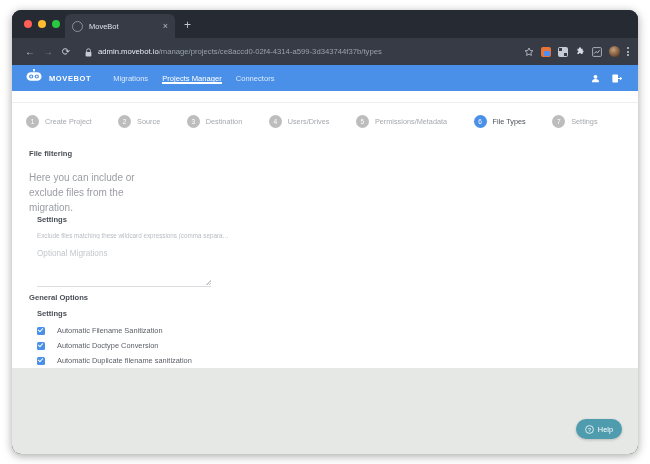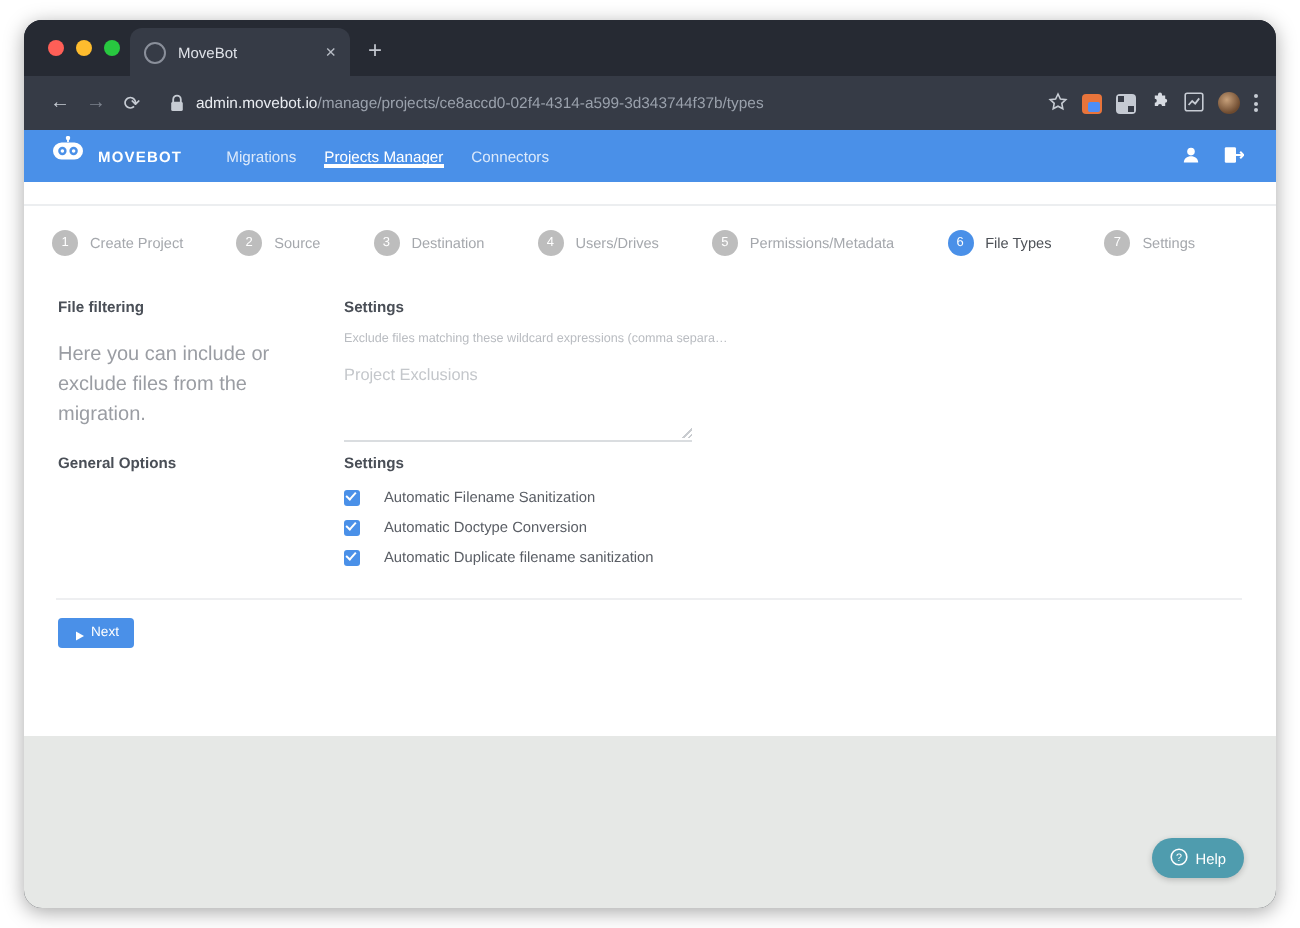--- a/index.html
+++ b/index.html
@@ -291,20 +291,21 @@
   }
   .step.active .step-label { color: #4d5157; }
 
   
   #form-body {
     padding: 4px 0 0 0;
   }
   .section {
     display: flex;
     padding: 6px 17px 0 17px;
+    flex-direction: column;
   }
   .section-left {
     width: 135px;
     flex: 0 0 auto;
     padding-right: 12px;
     box-sizing: border-box;
   }
   .section-heading {
     font-size: 7.6px;
     font-weight: bold;
@@ -558,21 +559,21 @@
 
         <div class="section">
           <div class="section-left">
             <div class="section-heading">File filtering</div>
             <div class="section-desc">Here you can include or exclude files from the migration.</div>
           </div>
           <div class="section-right">
             <div class="settings-label">Settings</div>
             <div class="hint-text">Exclude files matching these wildcard expressions (comma separa…</div>
             <div class="textarea-box">
-              <div class="textarea-placeholder">Project Exclusions</div>
+              <div class="textarea-placeholder">Optional Migrations</div>
               <span class="resize-grip"></span>
             </div>
           </div>
         </div>
 
         <div class="section">
           <div class="section-left">
             <div class="section-heading">General Options</div>
           </div>
           <div class="section-right">

